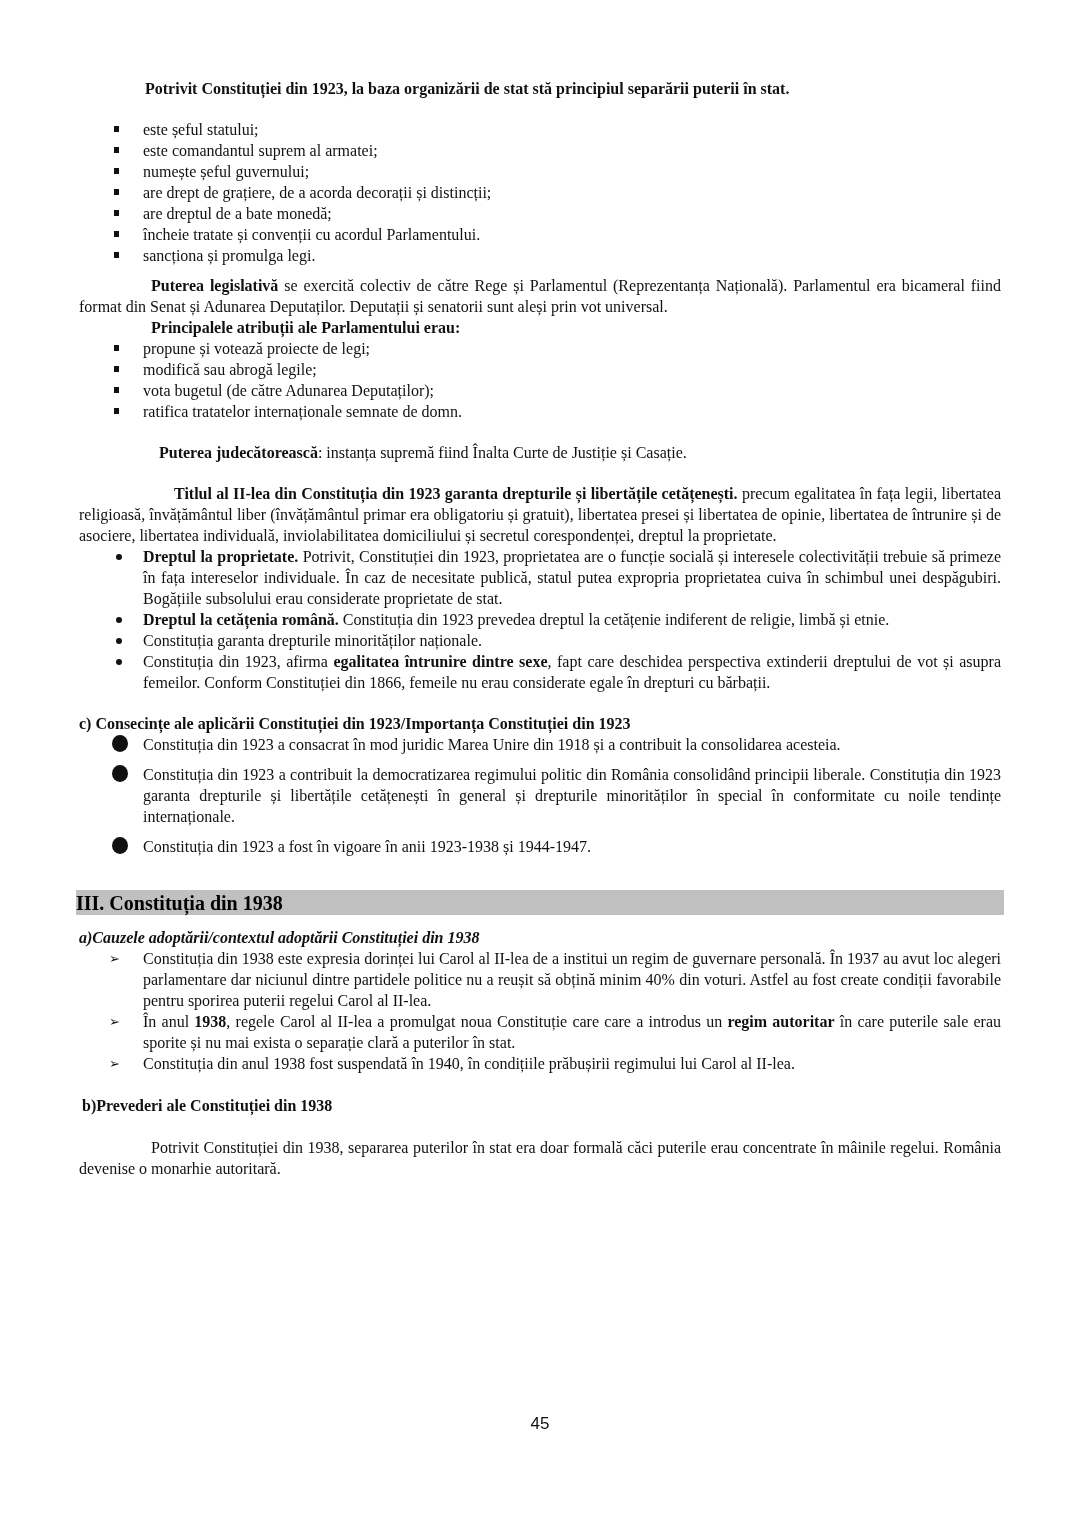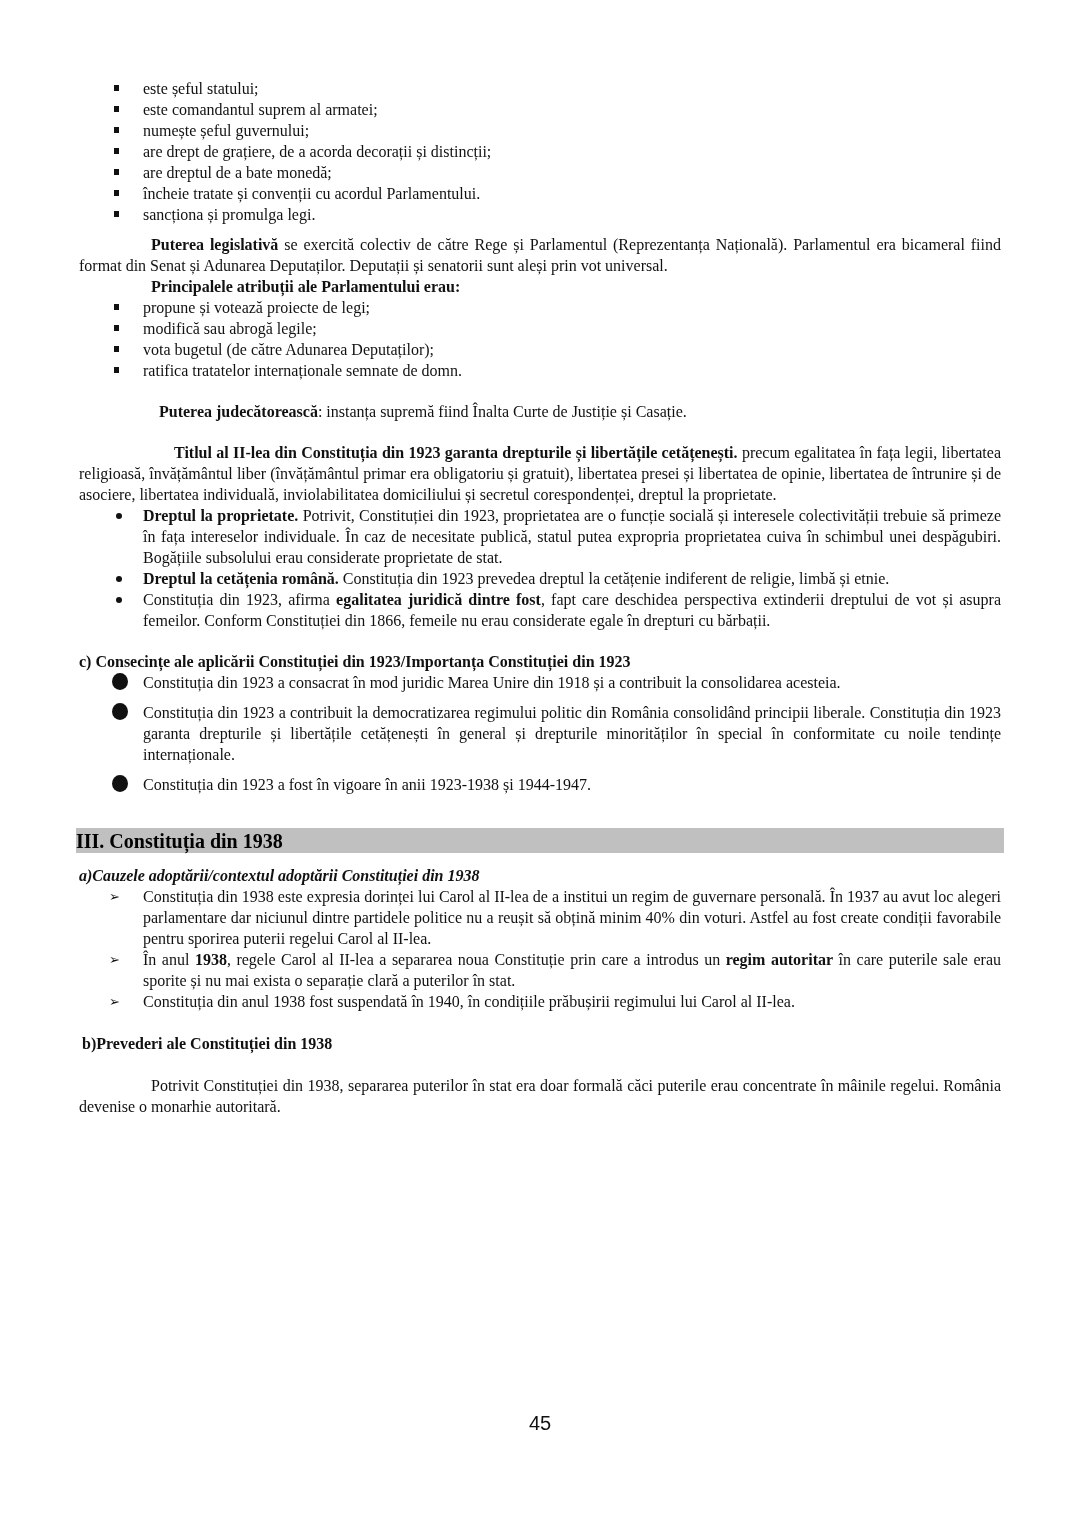--- a/index.html
+++ b/index.html
@@ -35,28 +35,29 @@
     content: "\27A2"; position: absolute; left: 30px; top: 0;
     font-family: "DejaVu Sans", sans-serif; font-size: 13px;
   }
   .section-bar {
     background: #c0c0c0; margin-left: -3px; width: 928px; height: 25px;
     color: #000000; font-weight: bold; font-size: 20px; line-height: 26px;
     padding-left: 0;
   }
   .page-num {
     position: absolute; left: 0; width: 1080px; top: 1413px; text-align: center;
-    font-family: "Liberation Sans", "DejaVu Sans", sans-serif; font-size: 20px;
+    font-family: "Liberation Sans", "DejaVu Sans", sans-serif; font-size: 17px;
   }
 </style>
 </head>
 <body>
 
 <div class="page">
 
+  <p class="b indent1" style="margin-bottom:20px;">Potrivit Constituției din 1923, la baza organizării de stat stă principiul separării puterii în stat.</p>
 
   <ul>
     <li class="sq">este șeful statului;</li>
     <li class="sq">este comandantul suprem al armatei;</li>
     <li class="sq">numește șeful guvernului;</li>
     <li class="sq">are drept de grațiere, de a acorda decorații și distincții;</li>
     <li class="sq">are dreptul de a bate monedă;</li>
     <li class="sq">încheie tratate și convenții cu acordul Parlamentului.</li>
     <li class="sq">sancționa și promulga  legi.</li>
   </ul>
@@ -69,38 +70,39 @@
     <li class="sq">vota bugetul  (de către Adunarea Deputaților);</li>
     <li class="sq">ratifica tratatelor internaționale semnate de domn.</li>
   </ul>
 
   <p class="indent3" style="margin-top:20px;"><span class="b">Puterea judecătorească</span><span>:  instanța supremă fiind Înalta Curte de Justiție și  Casație.</span></p>
 
   <p class="indent4" style="margin-top:20px;"><span class="b">Titlul al II-lea din Constituția din 1923 garanta drepturile și libertățile cetățenești.</span><span> precum egalitatea în fața legii, libertatea religioasă, învățământul liber (învățământul primar era obligatoriu și gratuit), libertatea presei și libertatea de opinie, libertatea de întrunire și de asociere, libertatea individuală, inviolabilitatea domiciliului și secretul corespondenței, dreptul la proprietate.</span></p>
   <ul>
     <li class="dot"><span class="b">Dreptul la proprietate.</span><span> Potrivit, Constituției din 1923, proprietatea are o funcție socială și interesele colectivității trebuie să primeze în fața intereselor individuale. În caz de necesitate publică, statul putea expropria proprietatea cuiva în schimbul unei despăgubiri.  Bogățiile subsolului erau considerate proprietate de stat.</span></li>
     <li class="dot"><span class="b">Dreptul la cetățenia română.</span><span> Constituția din 1923  prevedea dreptul la cetățenie indiferent de religie, limbă și etnie.</span></li>
-    <li class="dot"><span>Constituția din 1923, afirma </span><span class="b">egalitatea juridică dintre fost</span><span>, fapt care deschidea perspectiva extinderii dreptului de vot și asupra femeilor. Conform Constituției din 1866, femeile nu erau considerate egale în drepturi cu bărbații.</span></li>
+    <li class="dot"><span>Constituția garanta drepturile minorităților naționale.</span></li>
+    <li class="dot"><span>Constituția din 1923, afirma </span><span class="b">egalitatea întrunire dintre sexe</span><span>, fapt care deschidea perspectiva extinderii dreptului de vot și asupra femeilor. Conform Constituției din 1866, femeile nu erau considerate egale în drepturi cu bărbații.</span></li>
   </ul>
 
   <p class="b" style="margin-top:20px;margin-bottom:0;">c) Consecințe ale aplicării Constituției din 1923/Importanța Constituției din 1923</p>
   <ul>
     <li class="bigdot">Constituția din 1923 a consacrat în mod juridic Marea Unire din 1918 și a contribuit la consolidarea acesteia.</li>
     <li class="bigdot">Constituția din 1923  a contribuit la democratizarea regimului politic din România consolidând principii  liberale. Constituția din 1923 garanta drepturile și libertățile cetățenești în general și drepturile minorităților în special în conformitate cu noile tendințe internaționale.</li>
     <li class="bigdot">Constituția din 1923  a fost în vigoare în anii 1923-1938 și 1944-1947.</li>
   </ul>
 
   <div class="section-bar" style="margin-top:33px;">
     <span>III. Constituția din 1938</span>
   </div>
 
   <p class="b" style="margin-top:12px;font-style:italic;">a)Cauzele adoptării/contextul adoptării Constituției din 1938</p>
   <ul>
     <li class="arrow">Constituția din 1938 este expresia dorinței lui Carol al II-lea de a institui un regim de guvernare personală. În 1937 au avut loc alegeri parlamentare dar niciunul dintre partidele politice nu a reușit să obțină minim 40% din voturi. Astfel au fost create condiții favorabile pentru sporirea puterii regelui Carol al II-lea.</li>
-    <li class="arrow"><span>În anul </span><span class="b">1938</span><span>, regele Carol al II-lea a separarea noua Constituție prin care a introdus un </span><span class="b">regim autoritar</span><span> în care puterile sale erau sporite și nu mai exista o separație clară a puterilor în stat.</span></li>
+    <li class="arrow"><span>În anul </span><span class="b">1938</span><span>, regele Carol al II-lea a promulgat noua Constituție care care a introdus un </span><span class="b">regim autoritar</span><span> în care puterile sale erau sporite și nu mai exista o separație clară a puterilor în stat.</span></li>
     <li class="arrow">Constituția din anul 1938 fost suspendată în 1940, în condițiile prăbușirii regimului lui Carol al II-lea.</li>
   </ul>
 
   <p class="b" style="margin-top:21px;padding-left:3px;">b)Prevederi ale Constituției din 1938</p>
   <p class="indent2" style="margin-top:21px;">Potrivit Constituției din 1938, separarea puterilor în stat era doar formală căci puterile erau concentrate în mâinile regelui. România devenise o monarhie autoritară.</p>
 </div>
 
 <div class="page-num">45</div>
 
 </body></html>

